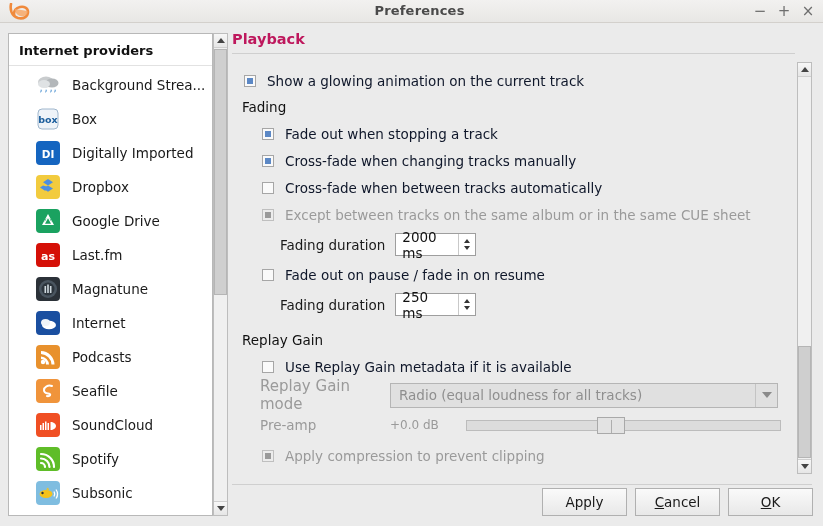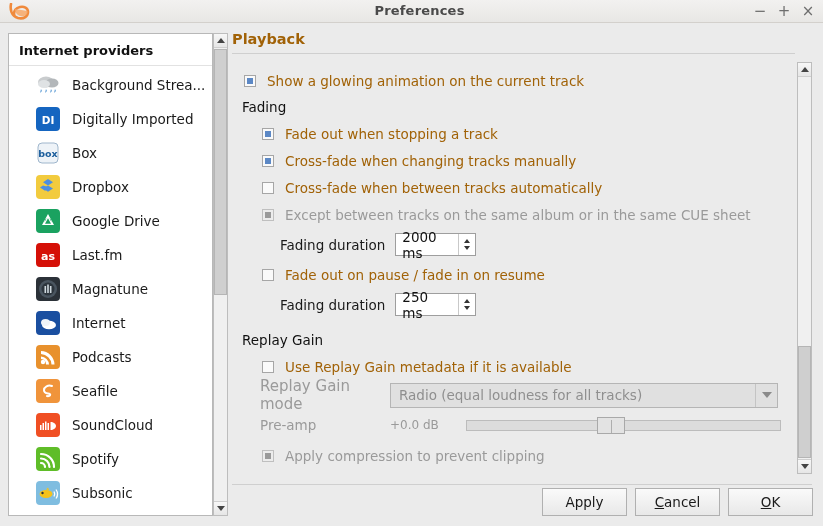--- a/index.html
+++ b/index.html
@@ -54,34 +54,34 @@
      background: linear-gradient(to bottom,#f7f7f7,#e6e6e6); border-bottom: 1px solid #cfcfcf; }
   .sb-arrow.bot { border-bottom: none; border-top: 1px solid #cfcfcf; position: absolute; bottom: 0; left: 0; }
   .tri { width: 0; height: 0; border-left: 4px solid transparent; border-right: 4px solid transparent; }
   .tri.up { border-bottom: 5px solid #444; }
   .tri.down { border-top: 5px solid #444; }
   .lthumb { position: absolute; left: 0; top: 15px; width: 13px; height: 246px;
      background: #cfcfcf; border: 1px solid #b5b5b5; }
 
   
   .right-pane { position: absolute; left: 232px; top: 31px; width: 583px; height: 445px; }
-  .page-title { font-weight: bold; font-size: 14.5px; color: #a16207; padding-bottom: 6px; }
+  .page-title { font-weight: bold; font-size: 14.5px; color: #be185d; padding-bottom: 6px; }
   .title-rule { height: 1px; background: #cfcfcf; margin-bottom: 13px; width: 563px; }
 
   .row { display: flex; align-items: center; height: 27px; }
   .row.ind1 { padding-left: 12px; }
   .row.ind2 { padding-left: 30px; }
   .section-head { font-weight: normal; font-size: 13.5px; color: #111; margin: 5px 0 5px 10px; }
 
   .cb { width: 12px; height: 12px; border: 1px solid #a6a6a6; background: #fafafa;
         flex: 0 0 12px; margin-right: 11px; position: relative; }
   .cb.checked::after { content:""; position:absolute; left:2px; top:2px; width:6px; height:6px; background:#5c88c5; }
   .cb.disabled { border-color: #bfbfbf; background: #ececec; }
   .cb.disabled.checked::after { background: #9a9a9a; }
-  .lbl { font-size: 13.5px; color: #a16207; }
+  .lbl { font-size: 13.5px; color: #0f172a; }
   .lbl.disabled { color: #9a9a9a; }
 
   .fd-label { font-size: 13.5px; color: #1a1a1a; margin-right: 10px; }
   .spin { display: inline-flex; height: 23px; border: 1px solid #9e9e9e; background: #fff; align-items: stretch; }
   .spin .val { width: 62px; padding: 0 6px; display: flex; align-items: center; font-size: 13.5px; color: #111; }
   .spin .arrows { width: 17px; border-left: 1px solid #c9c9c9; display: flex; flex-direction: column;
       justify-content: center; align-items: center; gap: 3px; background: #fff; }
   .spin .arrows .tri { border-left-width: 3px; border-right-width: 3px; }
   .spin .arrows .tri.up { border-bottom-width: 4px; border-bottom-color: #333; }
   .spin .arrows .tri.down { border-top-width: 4px; border-top-color: #333; }
@@ -158,34 +158,34 @@
                 <path d="M16 17l-1 4 2-2z"></path>
                 <path d="M20 17l-1 4 2-2z"></path>
               </g>
             </svg>
           </span>
           <span>Background Strea...</span>
         </div>
         <div class="provider">
           <span class="ico">
             <svg viewBox="0 0 26 26" width="26" height="26">
+              <rect x="3" y="3" width="20" height="20" rx="4" fill="#eef3f8" stroke="#9fb6cc"></rect>
+              <text x="13" y="17" font-size="9.5" font-family="DejaVu Sans" font-weight="bold" fill="#1a5d9c" text-anchor="middle">box</text>
+            </svg>
+          </span>
+          <span>Box</span>
+        </div>
+        <div class="provider">
+          <span class="ico">
+            <svg viewBox="0 0 26 26" width="26" height="26">
               <rect x="1" y="1" width="24" height="24" rx="4" fill="#1565c0"></rect>
               <text x="13" y="17.5" font-size="10.5" font-family="DejaVu Sans" font-weight="bold" fill="#ffffff" text-anchor="middle">DI</text>
             </svg>
           </span>
           <span>Digitally Imported</span>
-        </div>
-        <div class="provider">
-          <span class="ico">
-            <svg viewBox="0 0 26 26" width="26" height="26">
-              <rect x="3" y="3" width="20" height="20" rx="4" fill="#eef3f8" stroke="#9fb6cc"></rect>
-              <text x="13" y="17" font-size="9.5" font-family="DejaVu Sans" font-weight="bold" fill="#1a5d9c" text-anchor="middle">box</text>
-            </svg>
-          </span>
-          <span>Box</span>
         </div>
         <div class="provider">
           <span class="ico">
             <svg viewBox="0 0 26 26" width="26" height="26">
               <rect x="1" y="1" width="24" height="24" rx="4" fill="#f2cb3e"></rect>
               <g fill="#4d8fe0">
                 <path d="M13 5l-5 3.2 5 3.2 5-3.2z"></path>
                 <path d="M6 12.5l-3 2 5 3.2 5-3.2z" transform="translate(2,-1)"></path>
                 <path d="M13 11.4l-5 3.2 5 3.2 5-3.2z"></path>
               </g>

